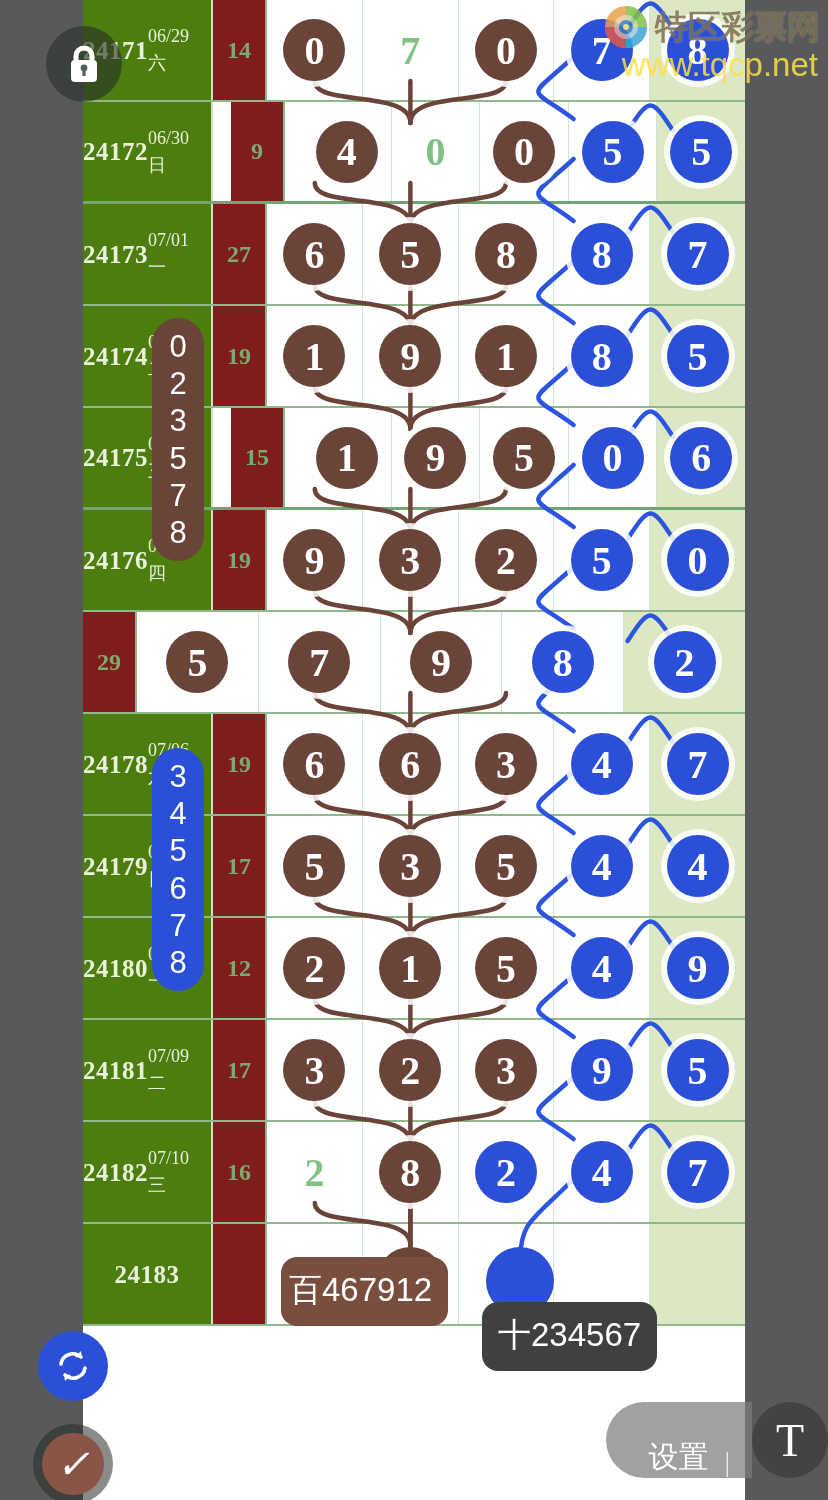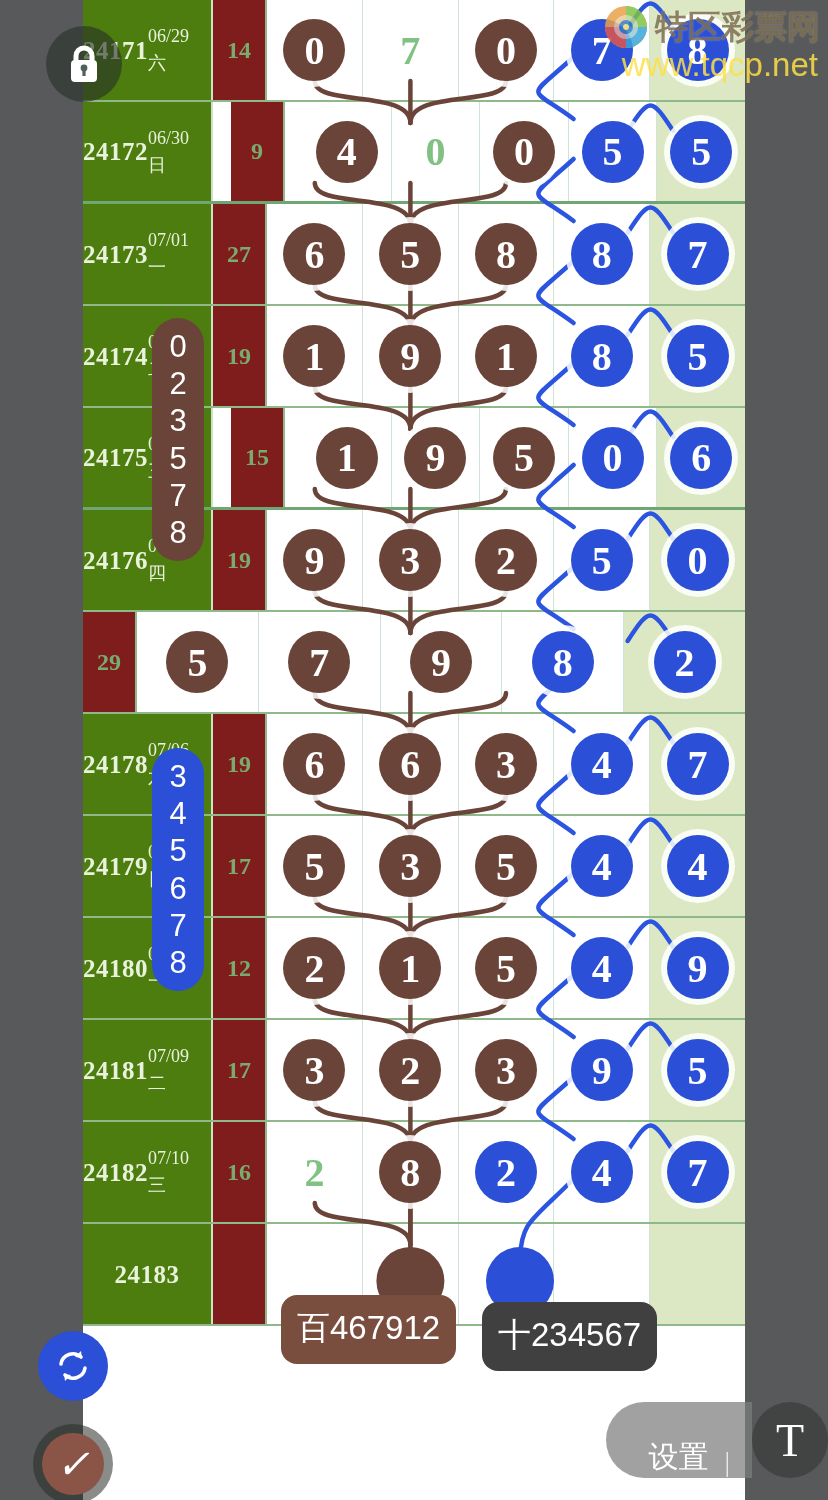--- a/index.html
+++ b/index.html
@@ -67,21 +67,21 @@
     padding:10px 0;
   }
   .badge.brown{background:#6b4439;left:152px;top:318px;}
   .badge.blue{background:#2b4fd6;left:152px;top:748px;}
 
   .legend{
     position:absolute;z-index:26;border-radius:16px;color:#fff;
     font-size:33px;padding:11px 16px 13px;white-space:nowrap;
     font-family:"Liberation Sans", sans-serif;
   }
-  .legend.brown{background:#7a4e3f;left:281px;top:1295px;}
+  .legend.brown{background:#7a4e3f;left:281px;top:1257px;padding-left:8px;}
   .legend.blue{background:#404040;left:482px;top:1302px;}
 
   .fab{
     position:absolute;border-radius:50%;display:flex;align-items:center;justify-content:center;z-index:30;
   }
   .fab-refresh{left:38px;top:1331px;width:70px;height:70px;background:#2b4fd6;}
   .fab-check{left:33px;top:1424px;width:80px;height:80px;background:rgba(40,45,40,.55);}
   .fab-check .inner{width:62px;height:62px;border-radius:50%;background:#8a5547;
       display:flex;align-items:center;justify-content:center;color:#fff;font-size:40px;
       font-family:"Liberation Serif",serif;font-style:italic;}

